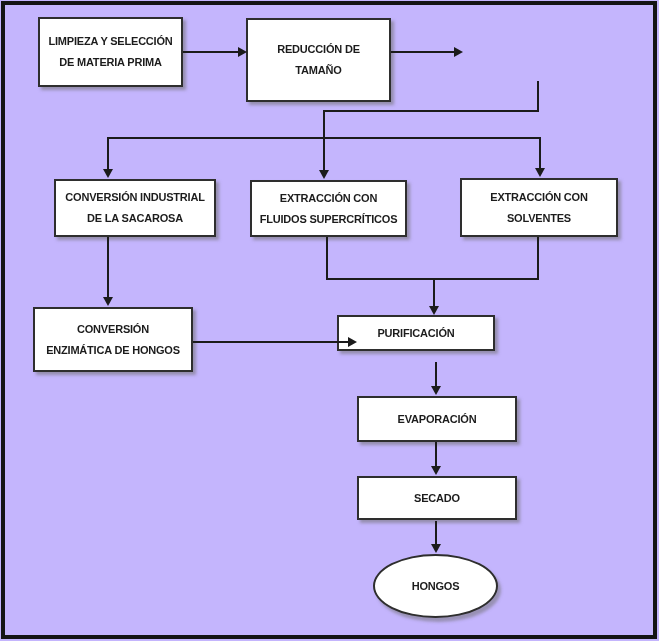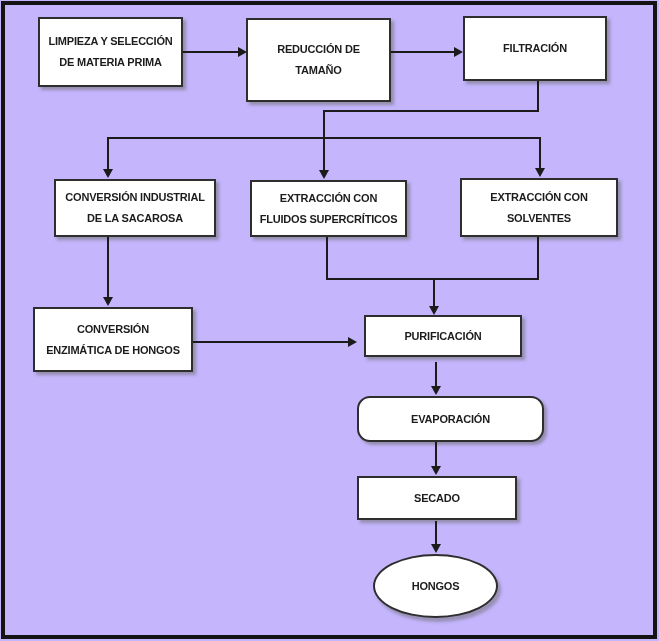--- a/index.html
+++ b/index.html
@@ -63,23 +63,20 @@
   <div class="node" style="left:38px;top:17px;width:145px;height:70px;">
     <span class="lbl">LIMPIEZA Y SELECCIÓN
 DE MATERIA PRIMA</span>
   </div>
 
   <div class="node" style="left:246px;top:18px;width:145px;height:84px;">
     <span class="lbl">REDUCCIÓN DE
 TAMAÑO</span>
   </div>
 
-  <div class="node" style="left:463px;top:16px;width:144px;height:65px;">
-    <span class="lbl">FILTRACIÓN</span>
-  </div>
 
   <div class="node" style="left:30px;top:179px;width:162px;height:58px;margin-left:24px;">
     <span class="lbl">CONVERSIÓN INDUSTRIAL
 DE LA SACAROSA</span>
   </div>
 
   <div class="node" style="left:250px;top:180px;width:157px;height:57px;">
     <span class="lbl">EXTRACCIÓN CON
 FLUIDOS SUPERCRÍTICOS</span>
   </div>
@@ -87,25 +84,25 @@
   <div class="node" style="left:460px;top:178px;width:158px;height:59px;">
     <span class="lbl">EXTRACCIÓN CON
 SOLVENTES</span>
   </div>
 
   <div class="node" style="left:33px;top:307px;width:160px;height:65px;align-items:center;">
     <span class="lbl">CONVERSIÓN
 ENZIMÁTICA DE HONGOS</span>
   </div>
 
-  <div class="node" style="left:364px;top:315px;width:158px;height:42px;">
+  <div class="node" style="left:337px;top:315px;width:158px;height:36px;">
     <span class="lbl">PURIFICACIÓN</span>
   </div>
 
-  <div class="node" style="left:357px;top:396px;width:187px;height:46px;border-radius:13px;">
+  <div class="node" style="left:357px;top:396px;width:160px;height:46px;">
     <span class="lbl">EVAPORACIÓN</span>
   </div>
 
   <div class="node" style="left:357px;top:476px;width:160px;height:44px;">
     <span class="lbl">SECADO</span>
   </div>
 
   <div class="node terminal" style="left:373px;top:554px;width:125px;height:64px;">
     <span class="lbl">HONGOS</span>
   </div>

